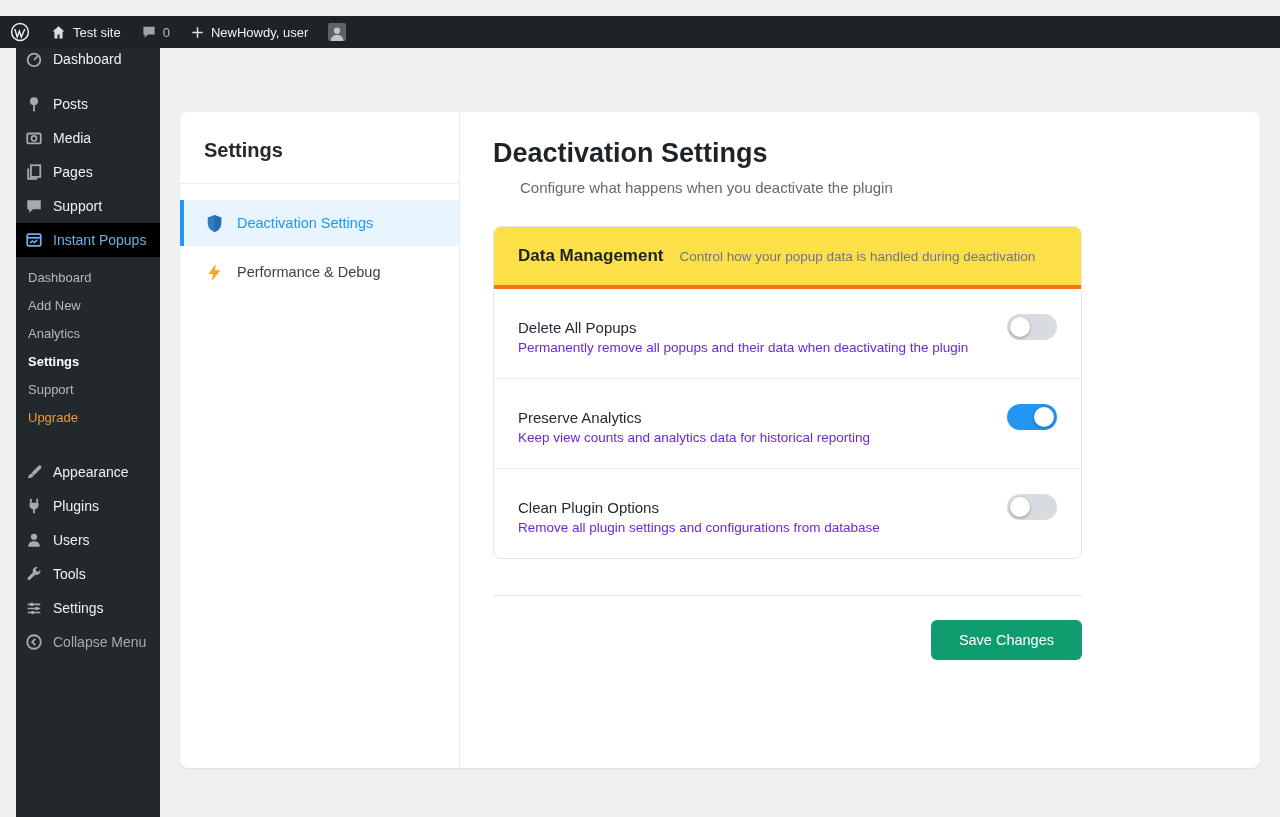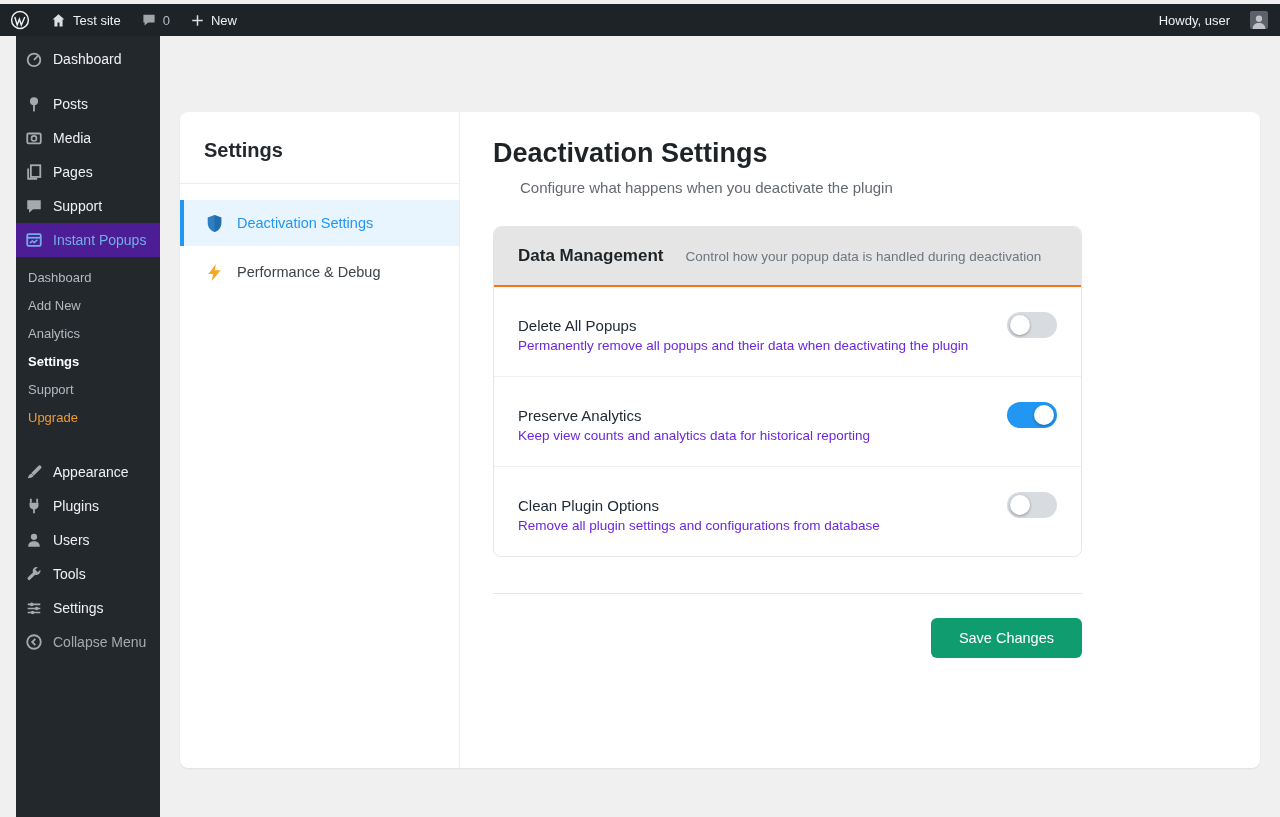--- a/index.html
+++ b/index.html
@@ -6,34 +6,34 @@
     --accent-blue:#2196f3;
     --save-green:#0f9d6f;
     --upgrade-orange:#ee9b32;
     --menu-active-text:#72aee6;
   }
   *{box-sizing:border-box}
   html,body{margin:0;padding:0}
   body{width:1280px;height:817px;overflow:hidden;background:#f0f0f1;font-family:"Liberation Sans",sans-serif}
 
   
-  .admin-bar{position:fixed;top:4px;left:0;width:1280px;height:32px;background:#1d2327;color:#f0f0f1;
-    display:flex;align-items:center;justify-content:space-between;font-size:13px;padding:0 12px 0 10px;z-index:50}
+  .admin-bar{position:fixed;top:16px;left:0;width:1280px;height:32px;background:#1d2327;color:#f0f0f1;
+    display:flex;align-items:center;justify-content:flex-start;font-size:13px;padding:0 12px 0 10px;z-index:50}
   .ab-group{display:flex;align-items:center;gap:20px}
   .ab-item{display:flex;align-items:center;gap:6px;cursor:pointer;color:#f0f0f1}
   .ab-item svg{display:block}
   .ab-count{color:#b6bcc2}
   .avatar{width:18px;height:18px;background:#5b6269;border-radius:2px;display:flex;align-items:flex-end;justify-content:center;overflow:hidden;flex:none}
 
   
   .sidebar{position:fixed;top:32px;left:16px;width:160px;height:785px;background:#23282d;padding-top:10px;font-size:14px}
   .menu-item{display:flex;align-items:center;height:34px;padding:0 8px;color:#f0f0f1;cursor:pointer;position:relative}
   .mi-icon{width:20px;height:20px;display:flex;align-items:center;justify-content:center;color:#a7aaad;flex:none}
   .mi-label{margin-left:9px;white-space:nowrap}
-  .menu-item.active{background:#4c1d95;color:var(--menu-active-text)}
+  .menu-item.active{background:#000000;color:var(--menu-active-text)}
   .menu-item.active .mi-icon{color:var(--menu-active-text)}
   .menu-item.active::after{content:"";position:absolute;right:0;top:50%;margin-top:-9px;width:0;height:0;
     border-top:9px solid transparent;border-bottom:9px solid transparent;border-right:9px solid #f0f0f1}
   .menu-sep{height:11px}
   .submenu{padding:7px 0 12px}
   .sub-item{padding:6px 12px 7px;font-size:13px;color:#b4b9be;cursor:pointer}
   .sub-item.current{color:#ffffff;font-weight:700}
   .sub-item.upgrade{color:var(--upgrade-orange);font-weight:400}
   .menu-item.collapse{color:#a7aaad}
 
@@ -46,21 +46,21 @@
   .panel-nav{padding-top:16px}
   .nav-item{display:flex;align-items:center;gap:13px;height:46px;padding:0 20px;font-size:14.5px;color:#3c434a;cursor:pointer;border-left:4px solid transparent;margin-bottom:3px}
   .nav-item.active{background:#e9f5fe;border-left-color:var(--accent-blue);color:#2196f3}
   .nav-icon{width:20px;display:flex;justify-content:center;flex:none}
 
   .card-right{flex:1;padding:26px 0 0 33px}
   .col{width:589px}
   .page-title{font-size:27px;font-weight:700;color:#1d2327;margin:0}
   .page-subtitle{font-size:15px;color:#646970;margin:10px 0 0 27px}
   .section{margin-top:30px;border:1px solid #e4e7ea;border-radius:8px;overflow:hidden;background:#fff}
-  .sec-head{display:flex;align-items:baseline;gap:22px;padding:19px 24px;border-bottom:2px solid #f97316;background:#e5e5e5}
+  .sec-head{display:flex;align-items:baseline;gap:16px;padding:19px 24px;border-bottom:4px solid #f97316;background:#fde047}
   .sec-title{font-size:17px;font-weight:700;color:#1d2327}
   .sec-desc{font-size:13.5px;color:#6e7680}
   .row{padding:25px 24px 23px}
   .row + .row{border-top:1px solid #eef0f3}
   .row-top{display:flex;align-items:center;justify-content:space-between}
   .row-label{font-size:15px;color:#212b36}
   .row-desc{font-size:13.5px;color:#6d28d9;}
   .toggle{width:50px;height:26px;border-radius:13px;background:#d8dce0;position:relative;cursor:pointer;flex:none}
   .toggle::after{content:"";position:absolute;top:3px;left:3px;width:20px;height:20px;border-radius:50%;background:#fff;box-shadow:0 1px 3px rgba(0,0,0,.35)}
   .toggle.on{background:var(--accent-blue)}

